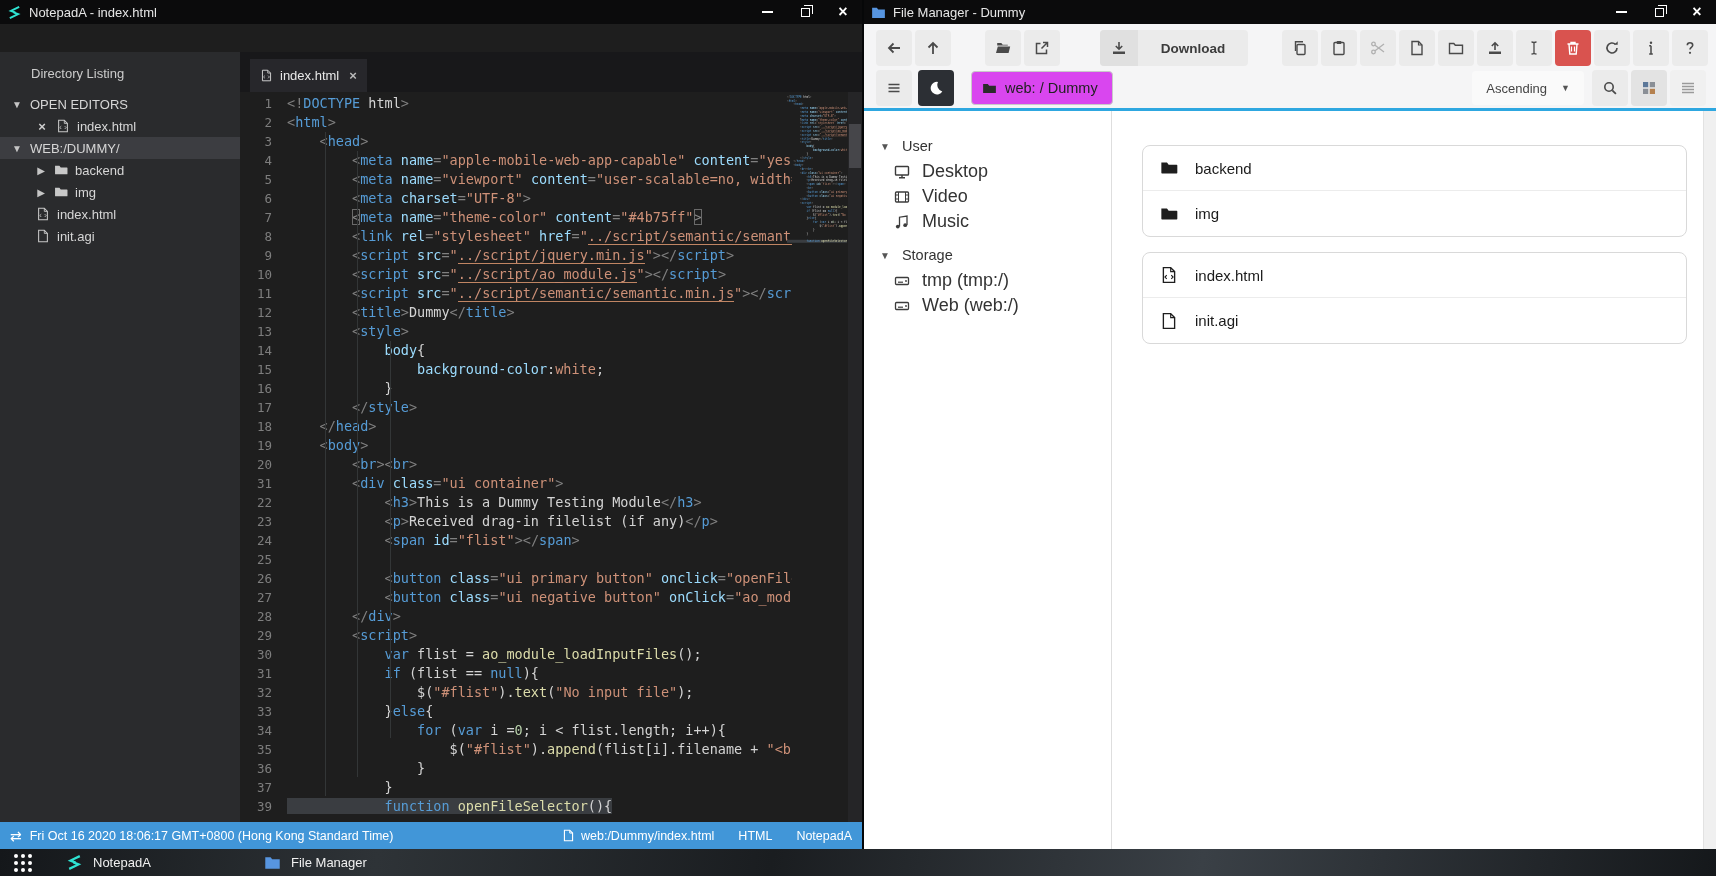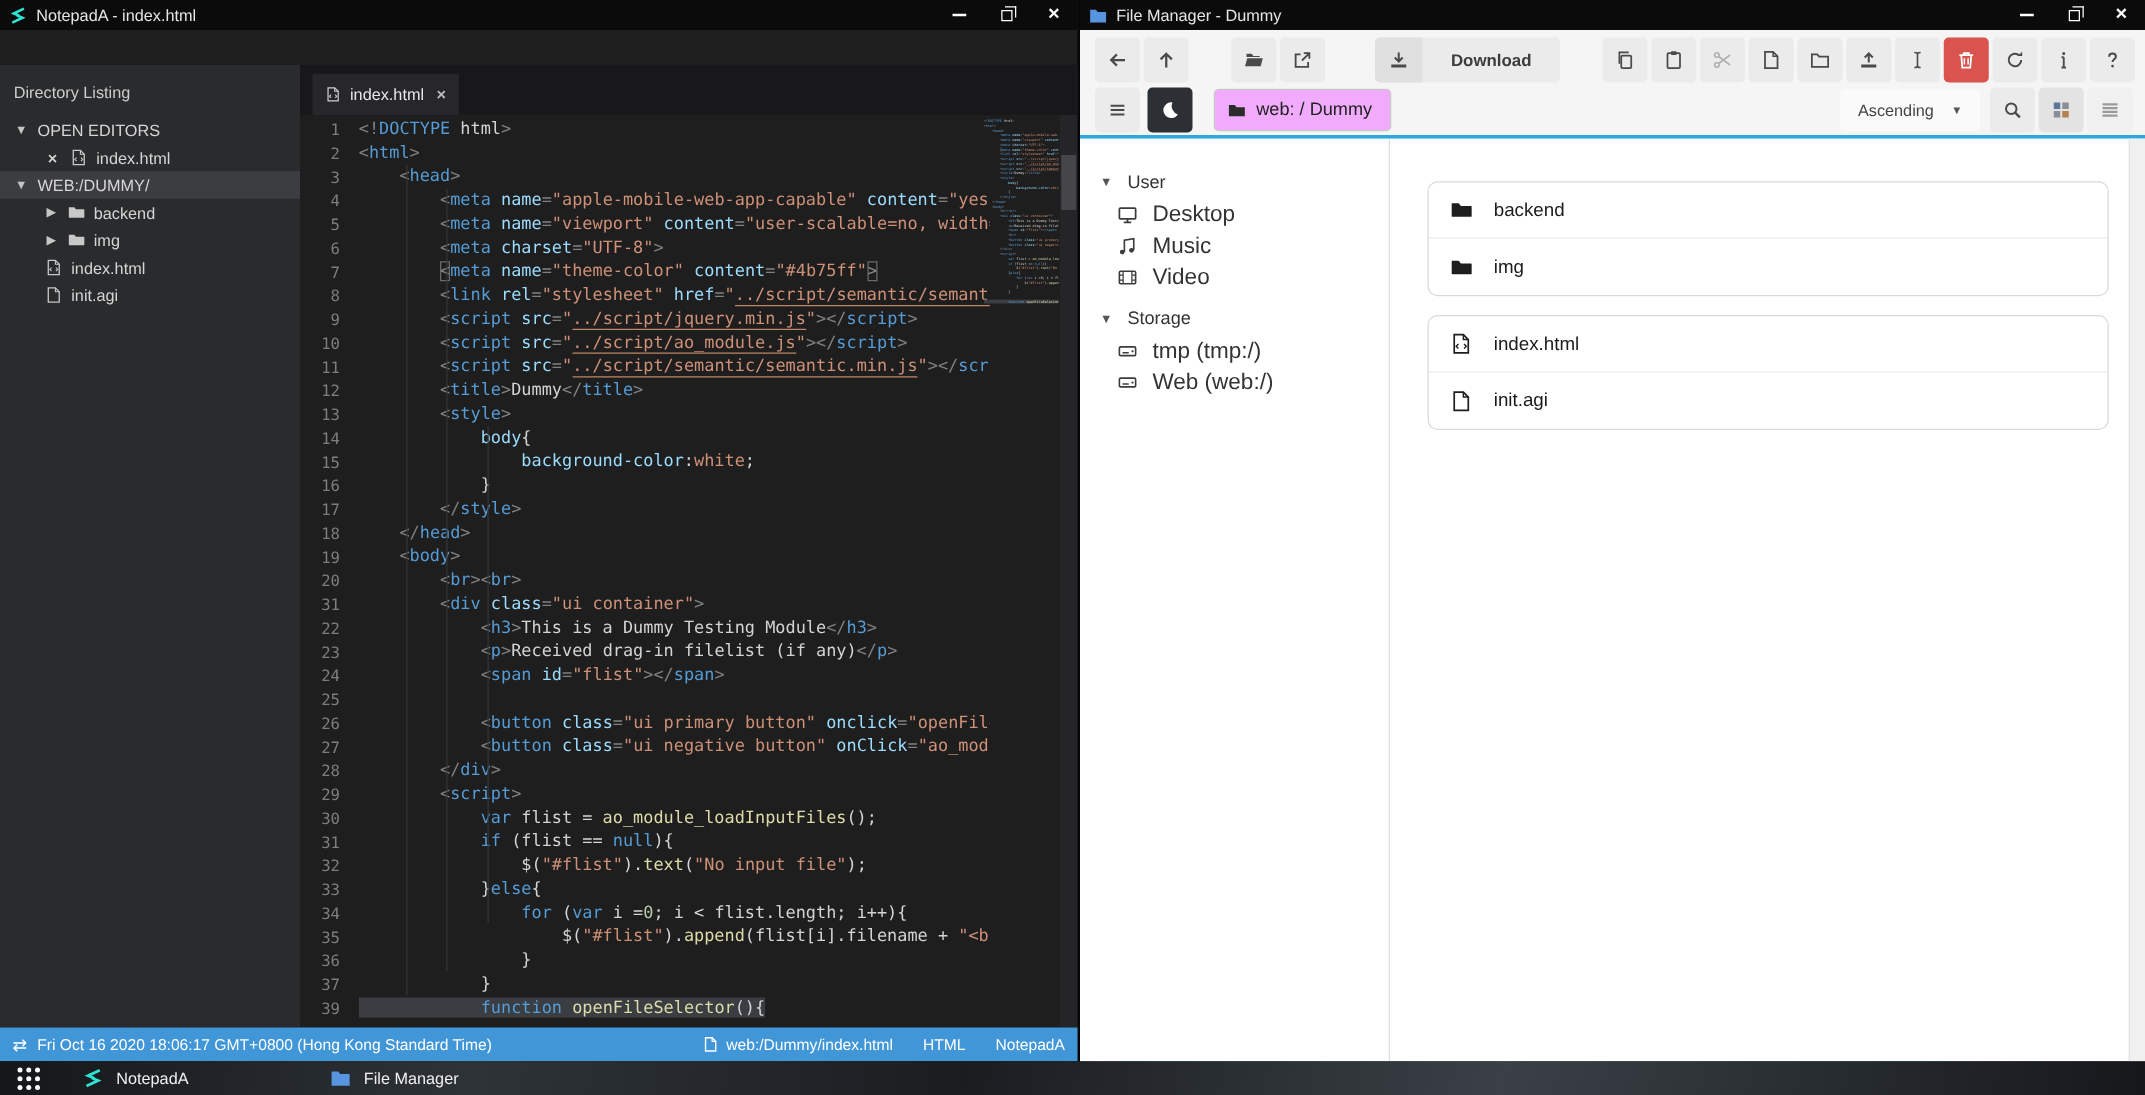--- a/index.html
+++ b/index.html
@@ -23,21 +23,21 @@
   .wc-restore i::before { content:""; position:absolute; left:2px; top:-4px; width:8px; height:8px; border:1.5px solid #fff; border-left:none; border-bottom:none; }
   .wc-close { font-size:16px; font-weight:bold; }
 
   .np-menubar { height:28px; background:#151516; display:flex; align-items:center; color:#e0e0e0; font-size:14px; }
   .np-logo { width:20px; height:20px; margin:0 10px 0 9px; }
   .np-logo svg { width:100%; height:100%; display:block; }
   .menu-item { padding:4px 14px; cursor:pointer; }
 
   .np-main { position:absolute; top:52px; left:0; right:0; bottom:27px; display:flex; }
   .np-side { width:240px; background:#2a2b2d; color:#d6d6d6; font-size:13px; flex:0 0 auto; overflow:hidden; }
-  .np-side-header { padding:14px 0 12px 11px; color:#cccccc; }
+  .np-side-header { padding:14px 0 12px 11px; color:#cccccc;margin-left:20px; }
   .trow { height:22px; display:flex; align-items:center; cursor:pointer; white-space:nowrap; }
   .trow .car { width:10px; margin-right:8px; color:#c5c5c5; font-size:10px; text-align:center; }
   .trow .fico { width:14px; height:14px; margin-right:7px; flex:0 0 auto; color:#c8c8c8; }
   .trow .fico svg { width:100%; height:100%; display:block; }
   .trow .xico { font-size:13px; font-weight:bold; color:#d0d0d0; width:12px; margin-right:8px; text-align:center; }
   .trow.sel-row { background:#3c3d41; }
   .ind0 { padding-left:12px; } .ind1 { padding-left:36px; }
 
   .np-editor-col { flex:1; position:relative; background:#1e1e1e; overflow:hidden; }
   .np-tabstrip { height:40px; background:#18181a; display:flex; align-items:flex-end; }
@@ -79,21 +79,21 @@
     align-items:center; justify-content:center; margin-right:3px; cursor:pointer; flex:0 0 auto; }
   .tb-btn svg { width:16px; height:16px; display:block; }
   .tb-btn.disabled { color:#b0b0b0; }
   .tb-btn.danger { background:#d9534f; color:#fff; }
   .tb-btn.wide { width:148px; justify-content:flex-start; padding:0;margin-left:37px; }
   .tb-btn.wide .dl-ico { width:38px; height:36px; background:#e0e0e0; border-radius:4px 0 0 4px; display:flex; align-items:center; justify-content:center; }
   .tb-btn.wide .dl-label { flex:1; text-align:center; font-size:13.5px; font-weight:bold; color:#3c3c3c; }
   .gap-after { margin-right:34px; }
   .fm-row2 { position:absolute; top:46px; left:12px; right:10px; display:flex; align-items:center; }
   .tb-btn.dark { background:#2c2f34; color:#fff; }
-  .fm-path { height:34px; background:#f0abfc; border:1px solid #c9c9c9; border-radius:4px; display:flex;
+  .fm-path { height:34px; background:#d946ef; border:1px solid #c9c9c9; border-radius:4px; display:flex;
     align-items:center; padding:0 14px 0 10px; margin-left:14px; color:#222; font-size:14.5px; gap:8px; }
   .fm-path .p-ico { width:15px; height:15px; color:#2b2b2b; }
   .fm-path .p-ico svg { width:100%; height:100%; display:block; }
   .fm-row2 .spacer { flex:1; }
   .sort-btn { height:34px; display:flex; align-items:center; gap:14px; padding:0 14px; background:#fafafa;
     border-radius:4px; color:#444; font-size:13px; cursor:pointer; margin-right:8px; }
   .sort-btn .caret { font-size:9px; color:#555; }
   .tb-btn.viewgrid { background:#e3e3e3; }
   .tb-btn.viewlist { background:#f0f0f0; color:#9a9a9a; }
   .fm-accentline { position:absolute; top:108px; left:0; right:0; height:3px; background:#2ea7e0; }
@@ -537,35 +537,35 @@
               <svg viewBox="0 0 16 16">
                 <rect x="1.5" y="2.5" width="13" height="8.5" rx="0.8" fill="none" stroke="currentColor" stroke-width="1.4"></rect>
                 <path d="M8 11v2.5M5 13.8h6" stroke="currentColor" stroke-width="1.4" fill="none"></path>
               </svg>
             </span>
             <span>Desktop</span>
           </div>
           <div class="fm-item">
             <span class="i-ico">
               <svg viewBox="0 0 16 16">
+                <rect x="1.5" y="3" width="13" height="10" rx="1" fill="none" stroke="currentColor" stroke-width="1.3"></rect>
+                <path d="M4.5 3v10M11.5 3v10M1.5 6h3M1.5 10h3M11.5 6h3M11.5 10h3" stroke="currentColor" stroke-width="1" fill="none"></path>
+              </svg>
+            </span>
+            <span>Video</span>
+          </div>
+          <div class="fm-item">
+            <span class="i-ico">
+              <svg viewBox="0 0 16 16">
                 <path d="M5.5 12.5V3.2L13 2v9" fill="none" stroke="currentColor" stroke-width="1.3"></path>
                 <circle cx="3.8" cy="12.6" r="1.9" fill="currentColor"></circle>
                 <circle cx="11.2" cy="11.2" r="1.9" fill="currentColor"></circle>
               </svg>
             </span>
             <span>Music</span>
-          </div>
-          <div class="fm-item">
-            <span class="i-ico">
-              <svg viewBox="0 0 16 16">
-                <rect x="1.5" y="3" width="13" height="10" rx="1" fill="none" stroke="currentColor" stroke-width="1.3"></rect>
-                <path d="M4.5 3v10M11.5 3v10M1.5 6h3M1.5 10h3M11.5 6h3M11.5 10h3" stroke="currentColor" stroke-width="1" fill="none"></path>
-              </svg>
-            </span>
-            <span>Video</span>
           </div>
         </div>
         <div class="fm-sec">
           <div class="fm-sec-header">
             <span class="caret">▼</span>
             <span>Storage</span>
           </div>
           <div class="fm-item">
             <span class="i-ico">
               <svg viewBox="0 0 16 16">

